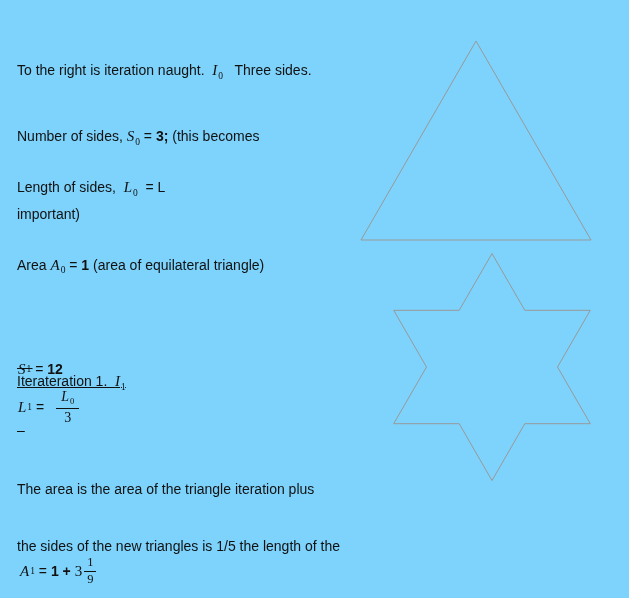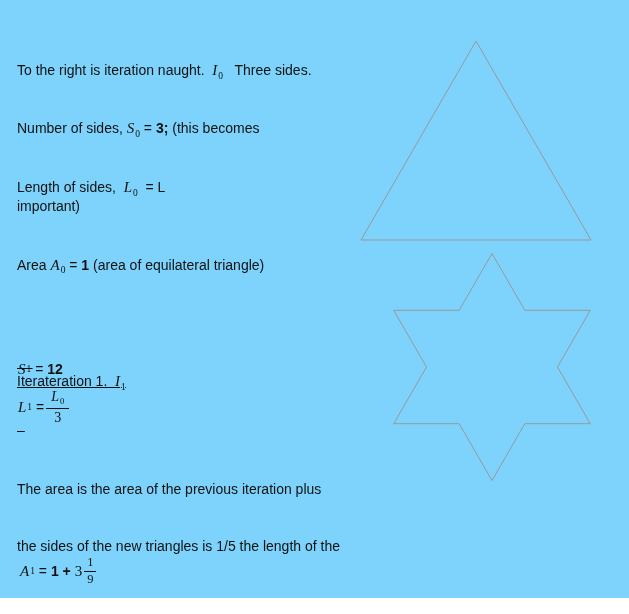--- a/index.html
+++ b/index.html
@@ -52,21 +52,21 @@
     white-space: pre;
     font-size: 14px;
   }
   .frac {
     display: inline-flex;
     flex-direction: column;
     align-items: center;
     font-family: "Liberation Serif", "DejaVu Serif", serif;
     font-size: 14px;
     line-height: 1.1;
-    margin-left: 2px;
+    margin-left: 12px;
   }
   .frac .num {
     border-bottom: 1px solid #111111;
     padding: 0 5px 1px 5px;
     text-align: center;
   }
   .frac .den { padding-top: 1px; text-align: center; }
   .frac.small { font-size: 12.5px; margin-left: 2px; line-height: 1.05; }
   .frac.small .num { padding: 0 3px 1px 3px; }
   .figures-svg {
@@ -77,21 +77,21 @@
 </style>
 </head>
 <body>
 
 <div class="page">
 
   <div class="tblock" style="top:10px;">
     <div class="tline"><span>To the right is iteration naught.  </span><span class="mvar">I</span><span class="msub">0</span><span>   Three sides.</span></div>
   </div>
 
-  <div class="tblock" style="top:68px;">
+  <div class="tblock" style="top:76px;">
     <div class="tline"><span>Number of sides, </span><span class="mvar">S</span><span class="msub">0</span><span> = </span><span class="bnum">3;</span><span> (this becomes</span></div>
     <div class="tline">important)</div>
   </div>
 
   <div class="tblock" style="top:127px;">
     <div class="tline"><span>Length of sides,  </span><span class="mvar">L</span><span class="msub">0</span><span>  = </span><span>L</span></div>
     <div class="tline"><span>Area </span><span class="mvar">A</span><span class="msub">0</span><span> = </span><span class="bnum">1</span><span> (area of equilateral triangle)</span></div>
   </div>
 
   <div class="tblock" style="top:334px; line-height:19px;text-decoration:underline;">
@@ -104,21 +104,21 @@
 
   <div class="eq-row" style="left:18px; top:385px; height:44px;">
     <span class="mvar">L</span><span class="msub">1</span><span> =</span>
     <span class="frac">
       <span class="num"><span class="mvar" style="font-size:14px;">L</span><span class="msub" style="font-size:8.5px;">0</span></span>
       <span class="den">3</span>
     </span>
   </div>
 
   <div class="para">
-    <div class="tline">The area is the area of the previous iteration plus</div>
+    <div class="tline">The area is the area of the triangle iteration plus</div>
     <div class="tline">the sides of the new triangles is 1/5 the length of the</div>
     
   </div>
 
   <div class="eq-row" style="left:20px; top:549px; height:44px;">
     <span class="mvar">A</span><span class="msub">1</span><span> = </span><span class="bnum">1</span><span class="bnum"> + </span><span style="font-family:'Liberation Serif','DejaVu Serif',serif; font-size:15px;">3</span>
     <span class="frac small">
       <span class="num">1</span>
       <span class="den">9</span>
     </span>

